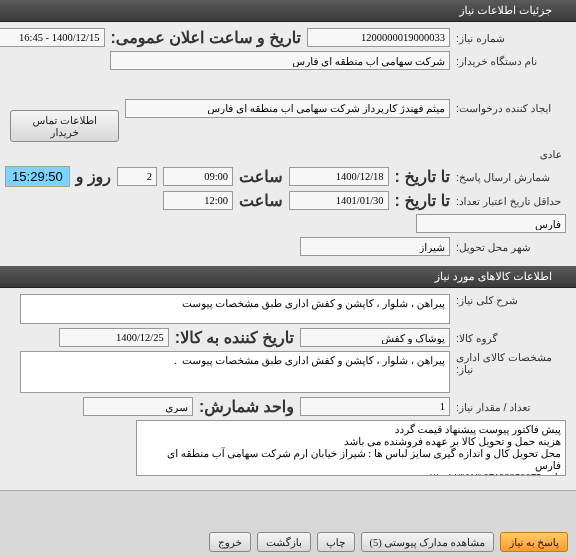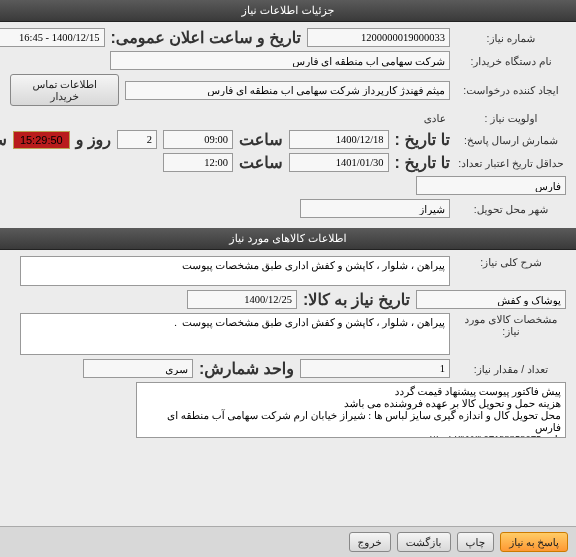--- a/index.html
+++ b/index.html
@@ -8,37 +8,36 @@
   font-size: 11px;
   background: #ececec;
   direction: rtl;
   width: 576px;
   height: 557px;
   overflow: hidden;
 }
 .section-header {
   background: linear-gradient(to bottom, #5a5a5a, #3a3a3a);
   color: #fff;
-  padding: 4px 2px;
+  padding: 4px 24px;
   font-size: 11px;
   border-bottom: 1px solid #222;
-  text-align: center;
 }
 .content {
   padding: 6px 10px;
 }
 .row {
   display: flex;
   align-items: center;
   margin-bottom: 4px;
   gap: 6px;
 }
 .label {
   width: 110px;
-  text-align: center;
+  text-align: left;
   color: #333;
   flex-shrink: 0;
   font-size: 10.5px;
 }
 .inline-label {
   color: #333;
   font-size: 16px;
   white-space: nowrap;
   font-weight: bold;
 }
@@ -64,30 +63,31 @@
 .w-xs { width: 40px; }
 .btn {
   background: linear-gradient(to bottom, #f5f5f5, #d8d8d8);
   border: 1px solid #888;
   border-radius: 3px;
   padding: 3px 8px;
   font-family: Tahoma;
   font-size: 10.5px;
   cursor: pointer;
   color: #222;
+  margin-top: 36px;
 }
 .btn.orange {
   background: linear-gradient(to bottom, #ffcc66, #ff9933);
   border-color: #cc7a00;
 }
 .timer {
-  background: #b91c1c;
+  background: #7dd3fc;
   border: 1px solid #bba355;
   padding: 2px 6px;
-  font-size: 11px;
+  font-size: 13px;
 }
 .footer {
   position: fixed;
   bottom: 0;
   right: 0;
   width: 576px;
   background: #d8d8d8;
   border-top: 1px solid #aaa;
   padding: 5px 8px;
   display: flex;
@@ -126,21 +126,20 @@
     <input type="text" class="w-xlong" readonly="" value="شرکت سهامی اب منطقه ای فارس" style="">
   </div>
 
   <div class="row">
     <span class="label">ایجاد کننده درخواست:</span>
     <input type="text" class="w-xlong" readonly="" value="میثم فهندژ کارپرداز شرکت سهامی اب منطقه ای فارس" style="">
     <button class="btn">اطلاعات تماس خریدار</button>
   </div>
 
   <div class="row">
-    <span class="label">اولویت نیاز :</span>
     <span class="static-val">عادی</span>
   </div>
 
   <div class="row">
     <span class="label">شمارش ارسال پاسخ:</span>
     <span class="inline-label">تا تاریخ :</span>
     <input type="text" style="width: 100px;" readonly="" value="1400/12/18">
     <span class="inline-label">ساعت</span>
     <input type="text" class="w-sm" readonly="" value="09:00" style="">
     <input type="text" class="w-xs" readonly="" value="2" style="">
@@ -173,27 +172,28 @@
 </div>
 
 <div class="content">
 
   <div class="row" style="align-items:flex-start">
     <span class="label">شرح کلی نیاز:</span>
     <textarea class="textarea-wide" style="height: 30px;" readonly="">پیراهن ، شلوار ، کاپشن و کفش اداری طبق مشخصات پیوست</textarea>
   </div>
 
   <div class="row">
+    <span class="label">گروه کالا:</span>
     <input type="text" class="w-med" readonly="" value="پوشاک و کفش" style="">
-    <span class="inline-label">تاریخ نیاز به کالا:</span>
+    <span class="inline-label">تاریخ کننده به کالا:</span>
     <input type="text" style="width: 110px;" readonly="" value="1400/12/25">
   </div>
 
   <div class="row" style="align-items:flex-start">
-    <span class="label">مشخصات کالای مورد نیاز:</span>
+    <span class="label">مشخصات کالای اداری نیاز:</span>
     <textarea class="textarea-wide" readonly="" style="">پیراهن ، شلوار ، کاپشن و کفش اداری طبق مشخصات پیوست  .</textarea>
   </div>
 
   <div class="row">
     <span class="label">تعداد / مقدار نیاز:</span>
     <input type="text" class="w-med" readonly="" value="1" style="">
     <span class="inline-label">واحد شمارش:</span>
     <input type="text" style="width: 110px;" readonly="" value="سری">
   </div>
 
@@ -201,16 +201,17 @@
     <textarea class="textarea-wide" style="height: 56px;" readonly="">پیش فاکتور پیوست پیشنهاد قیمت گردد
 هزینه حمل و تحویل کالا بر عهده فروشنده می باشد
 محل تحویل کال و اندازه گیری سایز لباس ها : شیراز خیابان ارم شرکت سهامی آب منطقه ای فارس
 تلفن07132252075 ۸۸۳۶۹۳ -۰۲۱</textarea>
   </div>
 
 </div>
 
 <div class="footer">
   <button class="btn orange">پاسخ به نیاز</button>
+  <button class="btn">مشاهده مدارک پیوستی (5)</button>
   <button class="btn">چاپ</button>
   <button class="btn">بازگشت</button>
   <button class="btn">خروج</button>
 </div>
 
 </body></html>

